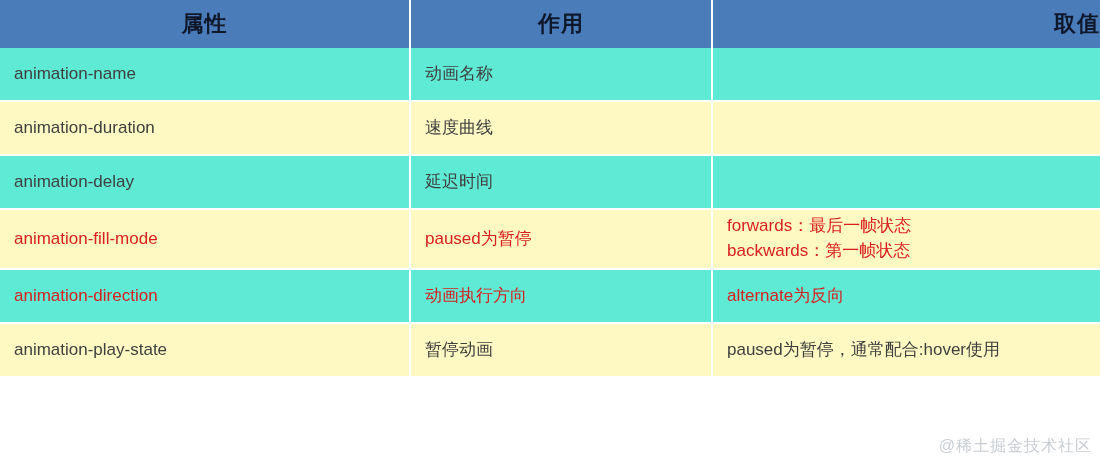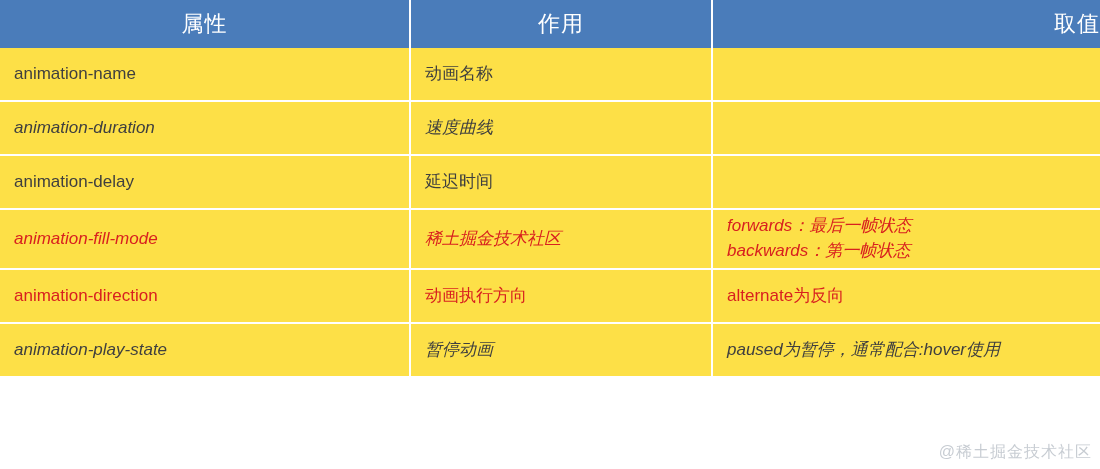--- a/index.html
+++ b/index.html
@@ -25,23 +25,23 @@
     border-collapse: collapse;
     table-layout: fixed;
     background: #ffffff;
   }
   table.css-anim-table col.c1 { width: 410px; }
   table.css-anim-table col.c2 { width: 302px; }
   table.css-anim-table col.c3 { width: 388px; }
 
   thead th {
     background: #4a7cba;
-    color: #ffffff;
+    color: #0f172a;
     font-size: 22px;
-    font-weight: 400;
+    font-weight: 700;
     text-align: center;
     height: 48px;
     padding: 0;
     border: none;
     border-right: 2px solid #ffffff;
     letter-spacing: 1px;
   }
   thead th:last-child { border-right: none; text-align: right; }
 
   tbody td {
@@ -50,31 +50,31 @@
     font-size: 17px;
     vertical-align: middle;
     border-right: 2px solid #ffffff;
     border-bottom: 2px solid #ffffff;
     color: #3f3f3f;
     line-height: 1.45;
     white-space: pre-line;
   }
   tbody td:last-child { border-right: none; }
 
-  tbody tr.shade-dark td { background: #fde047; }
-  tbody tr.shade-light td { background: #fde047; font-style: italic; }
+  tbody tr.shade-dark td { background: #5eead4; }
+  tbody tr.shade-light td { background: #fef9c3; }
 
   tbody tr.tall td { height: 58px; }
 
   td.red, .red { color: #d8201f; }
 
   .watermark {
     position: absolute;
     right: 8px;
-    bottom: 6px;
+    bottom: 12px;
     font-size: 16px;
     color: #9aa3ae;
     opacity: 0.55;
     letter-spacing: 1px;
     pointer-events: none;
     white-space: nowrap;
   }
 </style>
 </head>
 <body>
@@ -109,21 +109,21 @@
       </tr>
 
       <tr class="shade-dark">
         <td>animation-delay</td>
         <td>延迟时间</td>
         <td></td>
       </tr>
 
       <tr class="shade-light tall">
         <td class="red">animation-fill-mode</td>
-        <td class="red">稀土掘金技术社区</td>
+        <td class="red">paused为暂停</td>
         <td class="red">forwards：最后一帧状态
 backwards：第一帧状态</td>
       </tr>
 
 
 
       <tr class="shade-dark">
         <td class="red">animation-direction</td>
         <td class="red">动画执行方向</td>
         <td class="red">alternate为反向</td>

